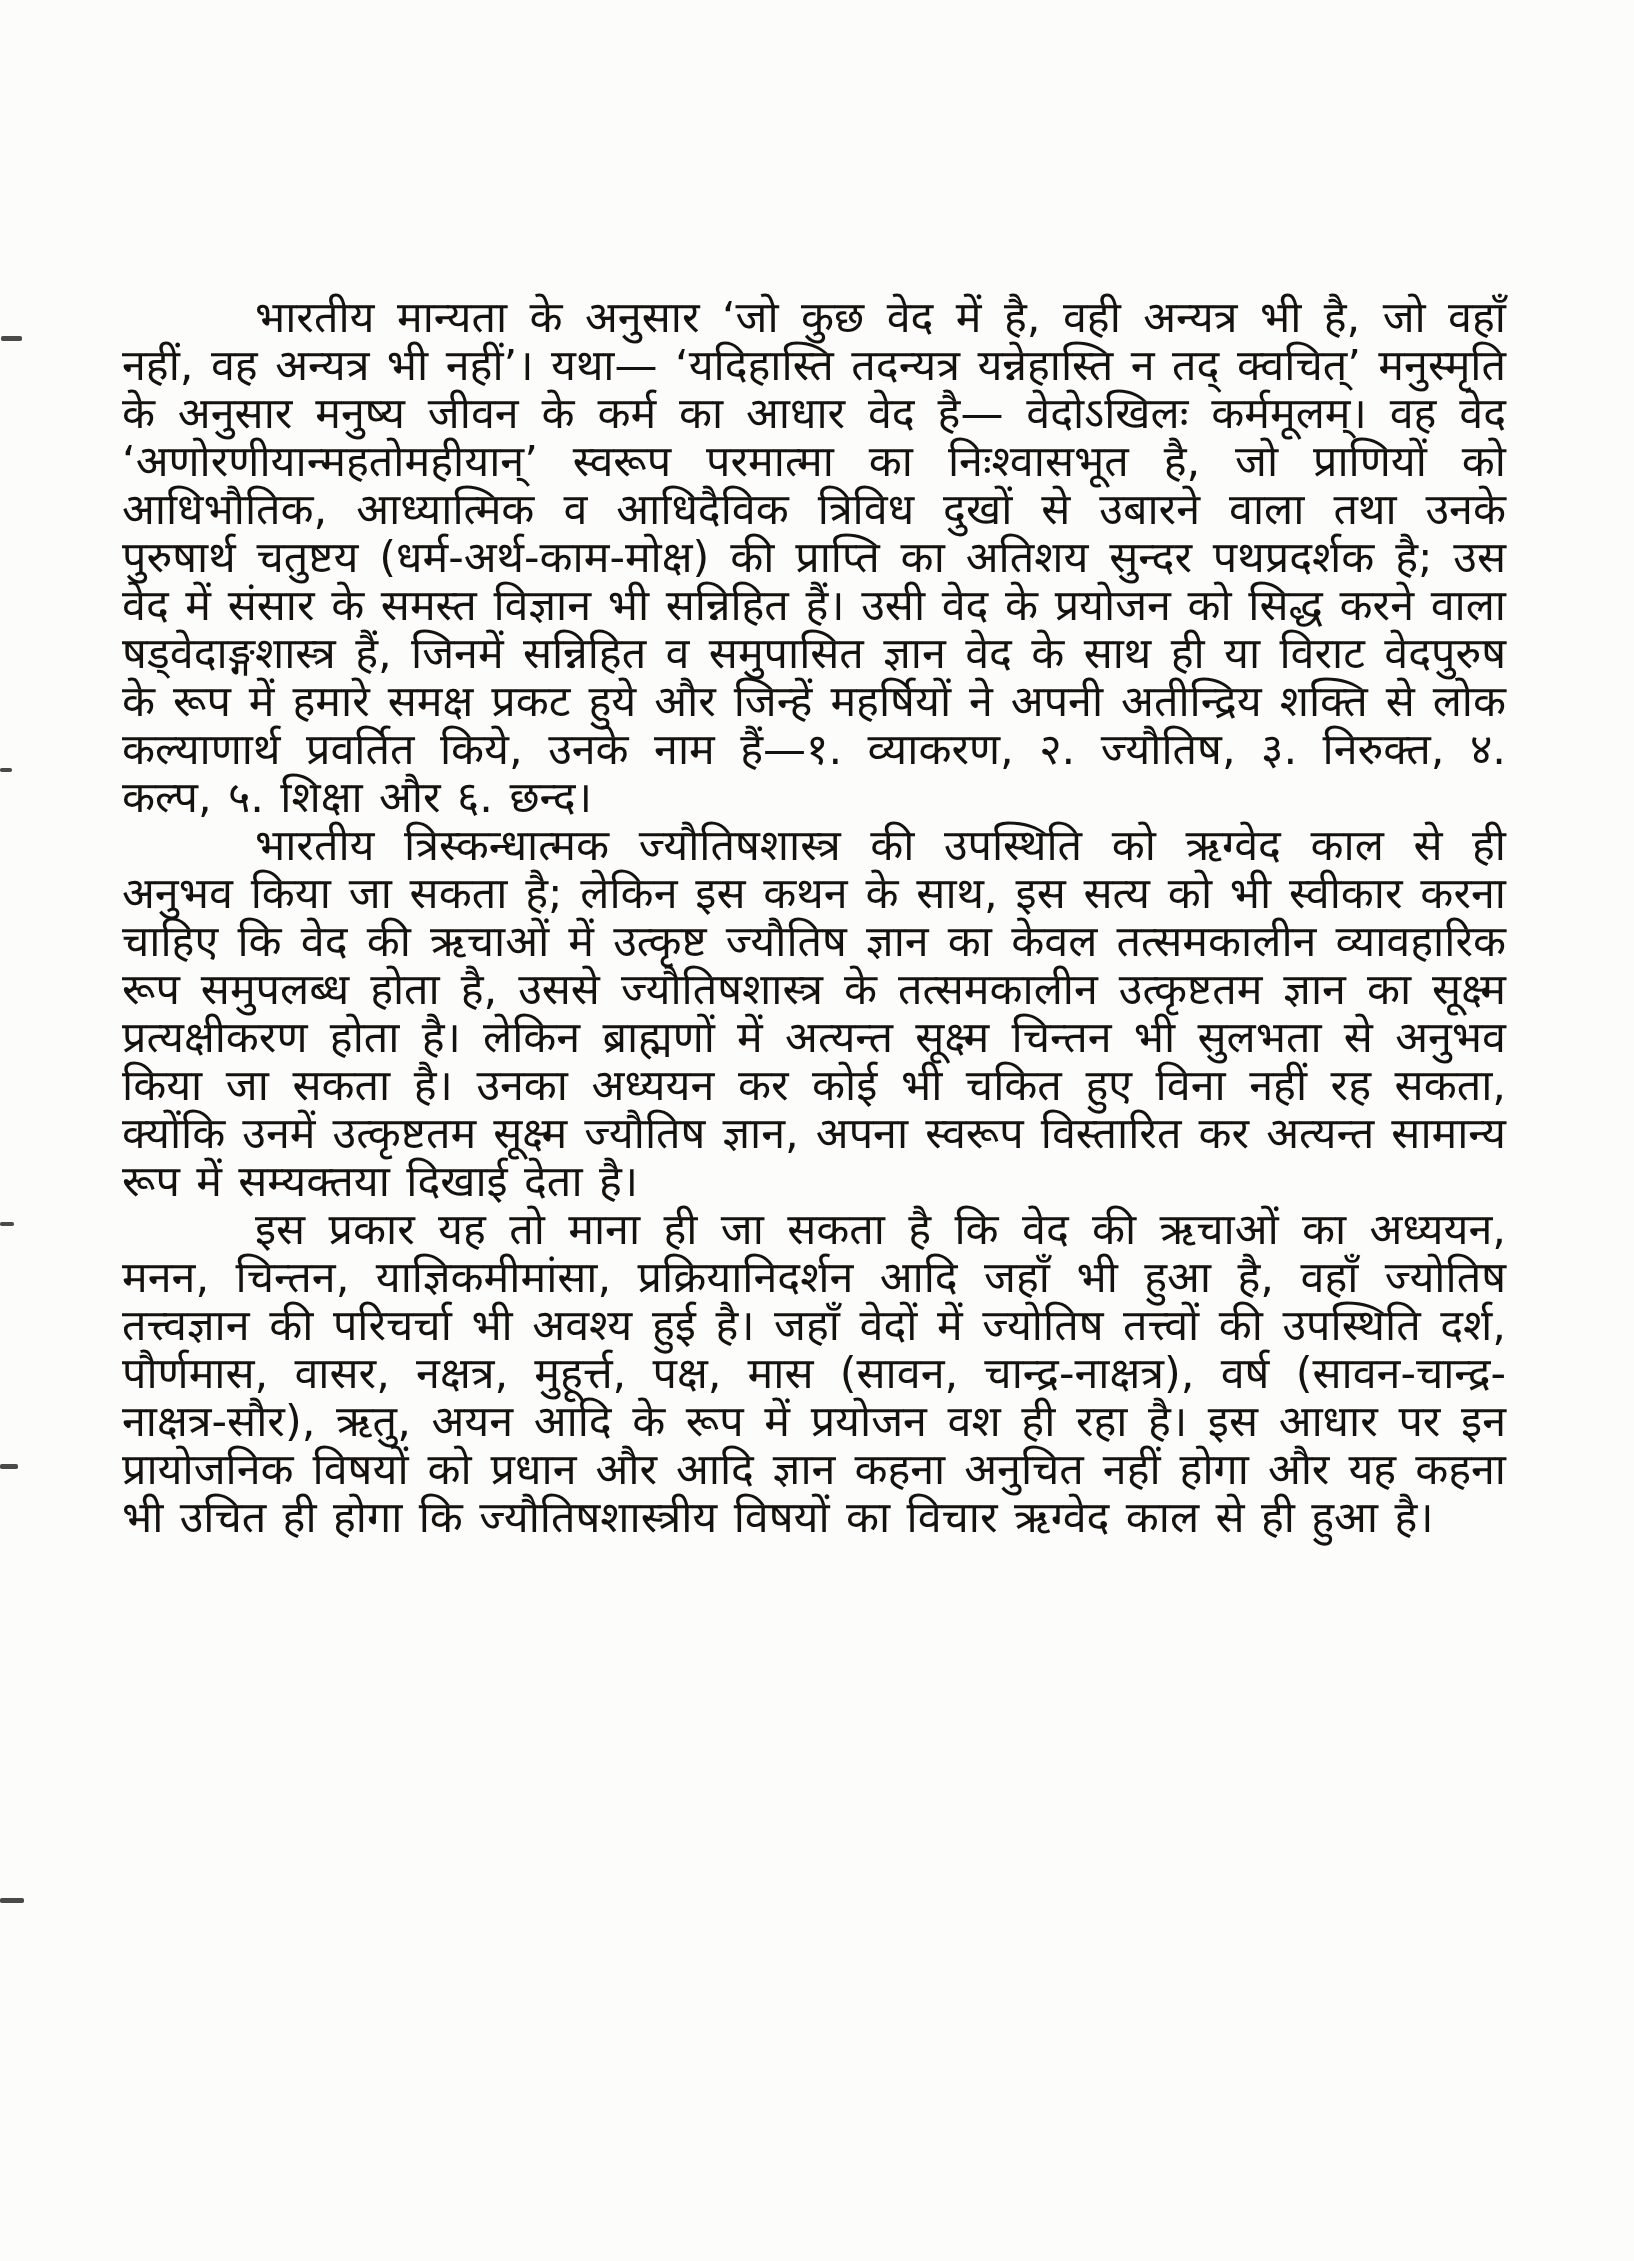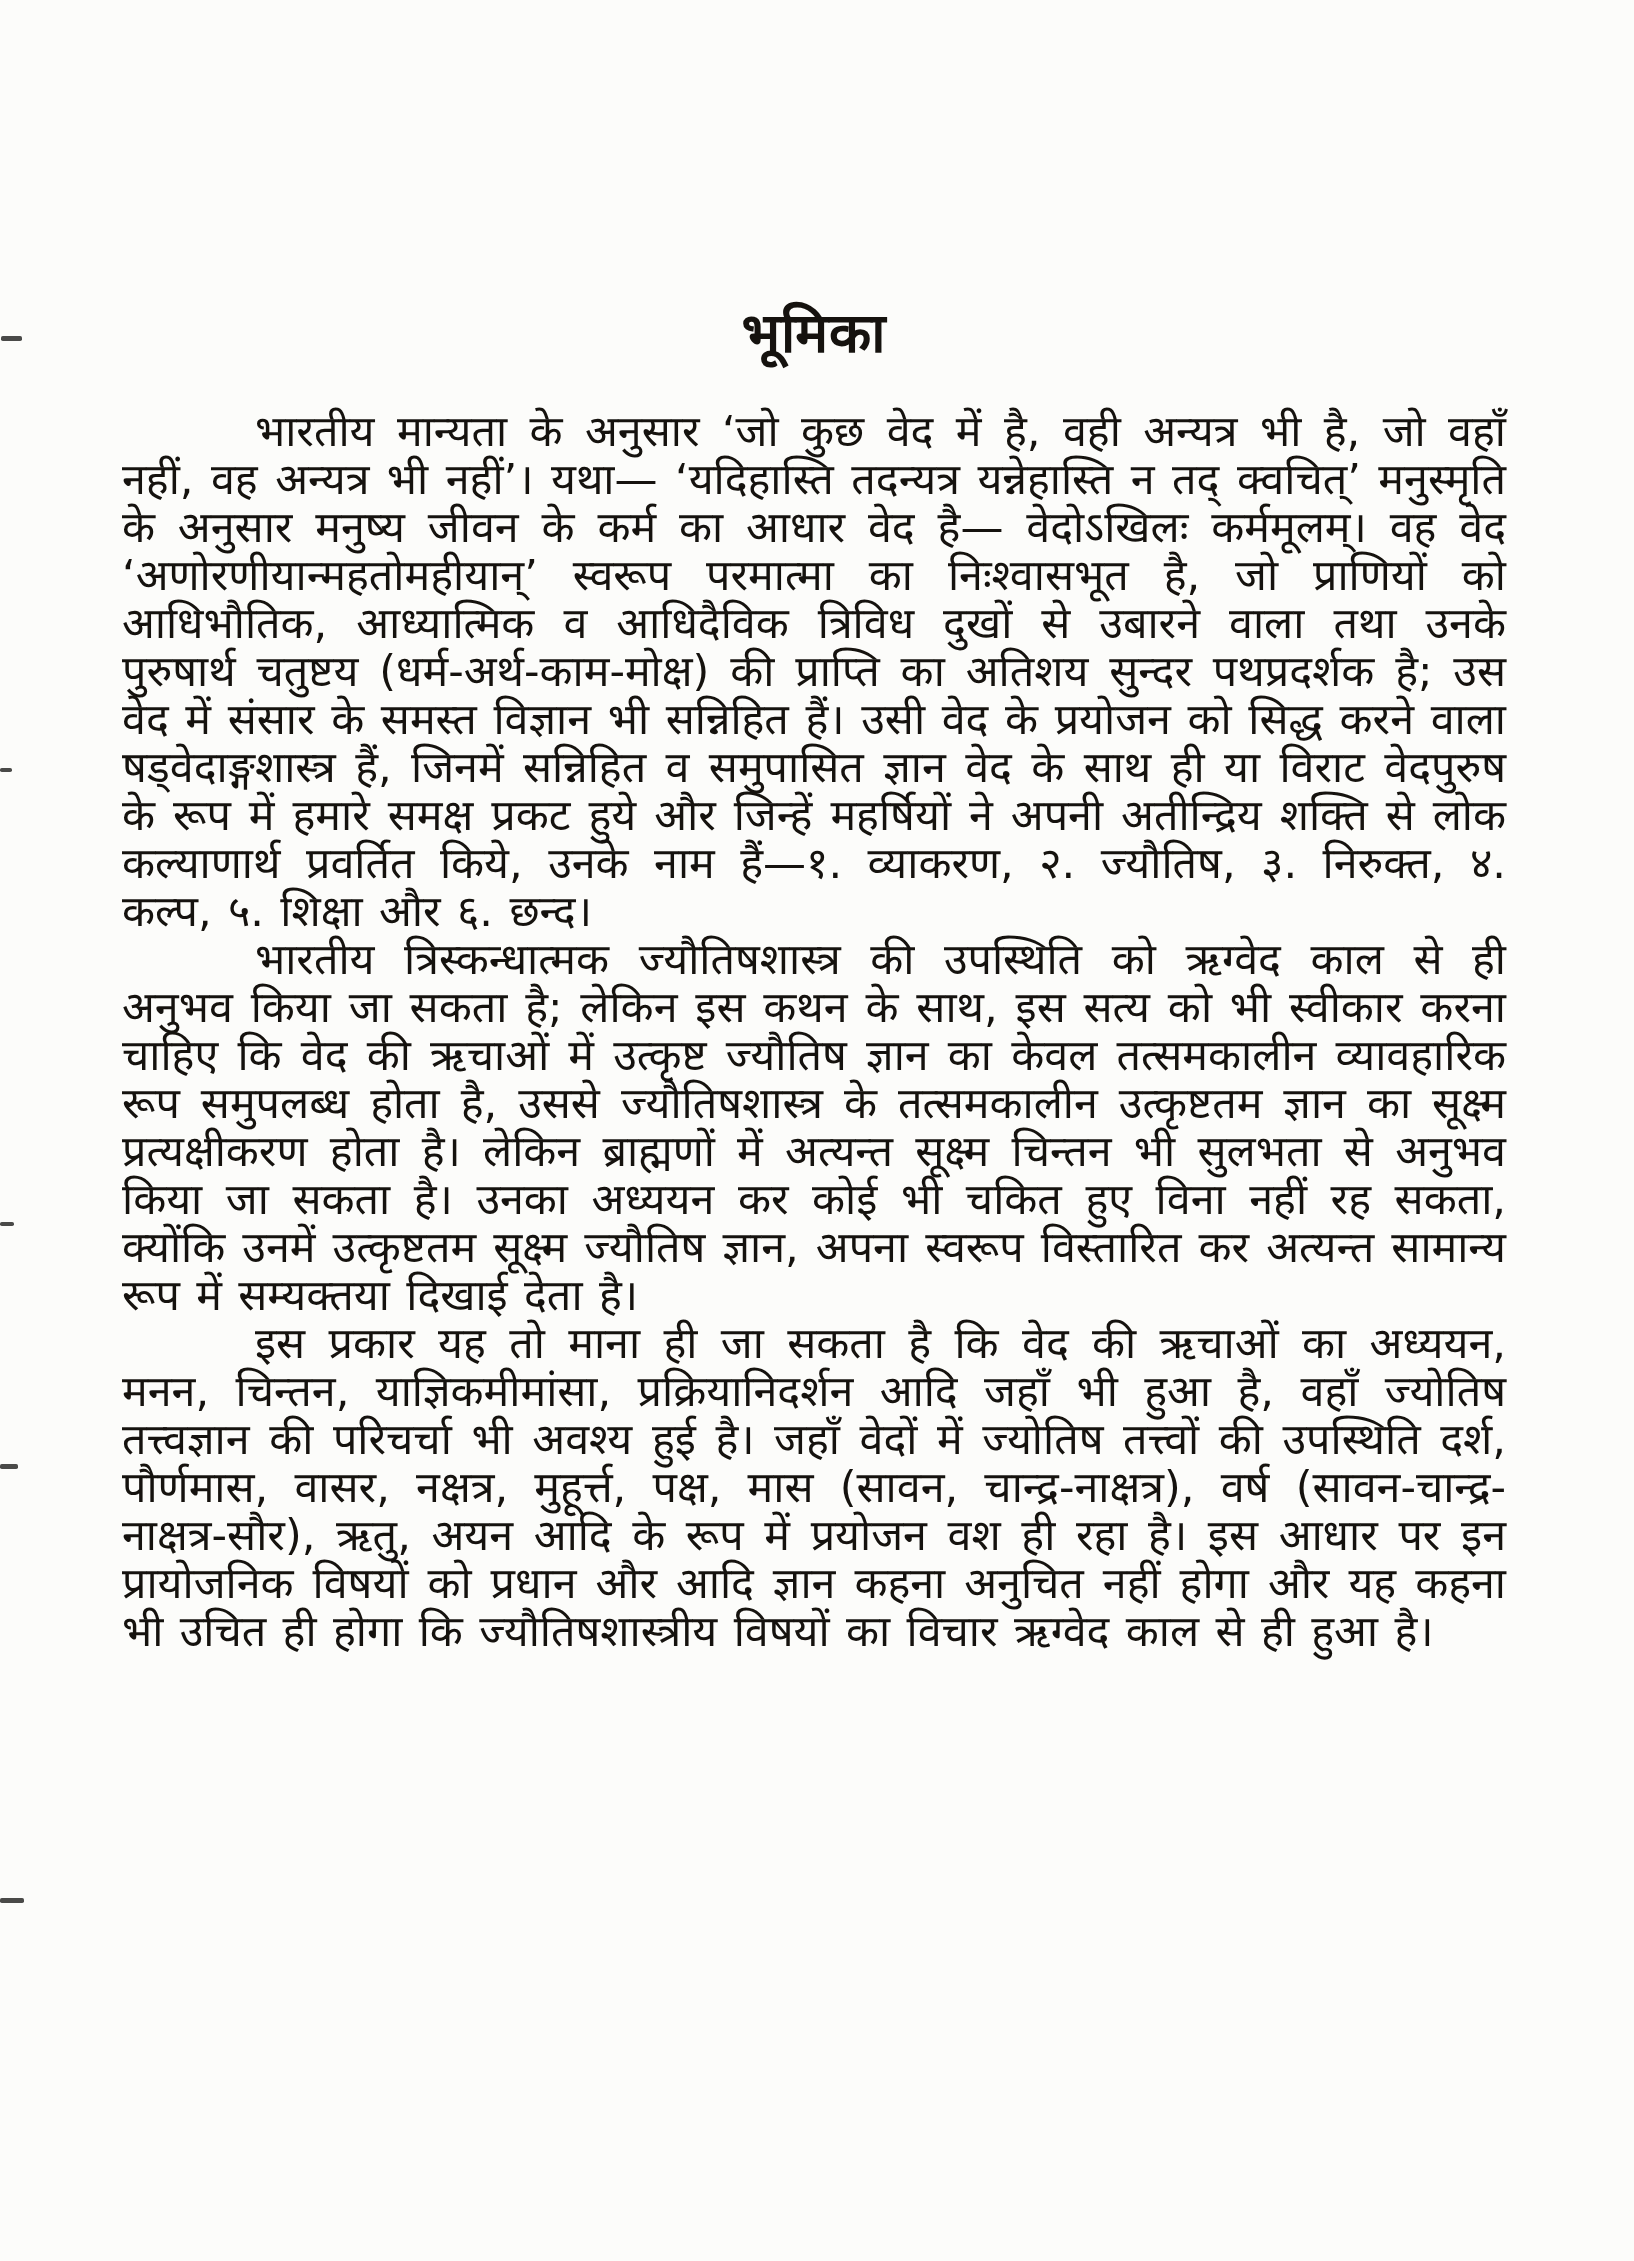--- a/index.html
+++ b/index.html
@@ -45,21 +45,20 @@
   #mark-1 { left: 0.9px;  top: 336px;  width: 21px; height: 5.4px; }
   #mark-2 { left: 0px;  top: 768px; width: 11.8px; height: 4.1px;  }
   #mark-3 { left: 0px;  top: 1222px; width: 13.6px; height: 4.1px;  }
   #mark-4 { left: 0px;  top: 1464px; width: 18px; height: 4.5px; }
   #mark-5 { left: 0px;  top: 1898px; width: 23.5px; height: 5px; }
 </style>
 </head>
 <body>
 
 <div class="page">
-  <h1 class="title">भूमिका</h1>
 
   <p class="para">भारतीय मान्यता के अनुसार  ‘जो कुछ वेद में है, वही अन्यत्र भी है, जो वहाँ नहीं, वह अन्यत्र भी नहीं’। यथा— ‘यदिहास्ति तदन्यत्र यन्नेहास्ति न तद् क्वचित्’ मनुस्मृति के अनुसार मनुष्य जीवन के कर्म का आधार वेद है— वेदोऽखिलः कर्ममूलम्। वह वेद ‘अणोरणीयान्महतोमहीयान्’ स्वरूप परमात्मा का निःश्वासभूत है, जो प्राणियों को आधिभौतिक, आध्यात्मिक व आधिदैविक त्रिविध दुखों से उबारने वाला तथा उनके पुरुषार्थ चतुष्टय (धर्म-अर्थ-काम-मोक्ष) की प्राप्ति का अतिशय सुन्दर पथप्रदर्शक है; उस वेद में संसार के समस्त विज्ञान भी सन्निहित हैं। उसी वेद के प्रयोजन को सिद्ध करने वाला षड्वेदाङ्गशास्त्र हैं, जिनमें सन्निहित व समुपासित  ज्ञान वेद के साथ ही या विराट वेदपुरुष के रूप में हमारे समक्ष प्रकट हुये और जिन्हें महर्षियों ने अपनी अतीन्द्रिय शक्ति से लोक कल्याणार्थ प्रवर्तित किये, उनके नाम हैं—१. व्याकरण, २. ज्यौतिष, ३. निरुक्त, ४. कल्प, ५. शिक्षा और ६. छन्द।</p>
 
   <p class="para">भारतीय त्रिस्कन्धात्मक ज्यौतिषशास्त्र की उपस्थिति को ऋग्वेद काल से ही अनुभव किया जा सकता है; लेकिन इस कथन के साथ, इस सत्य को भी स्वीकार करना चाहिए कि वेद की ऋचाओं में उत्कृष्ट ज्यौतिष ज्ञान का केवल तत्समकालीन व्यावहारिक रूप समुपलब्ध होता है, उससे ज्यौतिषशास्त्र के तत्समकालीन उत्कृष्टतम ज्ञान का सूक्ष्म प्रत्यक्षीकरण होता है। लेकिन ब्राह्मणों में अत्यन्त सूक्ष्म चिन्तन भी सुलभता से अनुभव किया जा सकता है। उनका अध्ययन कर कोई भी चकित हुए विना नहीं रह सकता, क्योंकि उनमें उत्कृष्टतम सूक्ष्म ज्यौतिष ज्ञान, अपना स्वरूप विस्तारित कर अत्यन्त सामान्य रूप में सम्यक्तया दिखाई देता है।</p>
 
   <p class="para">इस प्रकार यह तो माना ही जा सकता है कि वेद की ऋचाओं का अध्ययन, मनन, चिन्तन, याज्ञिकमीमांसा, प्रक्रियानिदर्शन आदि जहाँ भी हुआ है, वहाँ ज्योतिष तत्त्वज्ञान की परिचर्चा भी अवश्य हुई है। जहाँ वेदों में ज्योतिष तत्त्वों की उपस्थिति दर्श, पौर्णमास, वासर, नक्षत्र, मुहूर्त्त, पक्ष, मास (सावन, चान्द्र-नाक्षत्र), वर्ष (सावन-चान्द्र-नाक्षत्र-सौर), ऋतु, अयन आदि के रूप में प्रयोजन वश ही रहा है। इस आधार पर इन प्रायोजनिक विषयों को प्रधान और आदि ज्ञान कहना अनुचित नहीं होगा और यह कहना भी उचित ही होगा कि ज्यौतिषशास्त्रीय विषयों का विचार ऋग्वेद काल से ही हुआ है।</p>
 </div>
 
 <div class="margin-mark" id="mark-1"></div>
 <div class="margin-mark" id="mark-2"></div>

